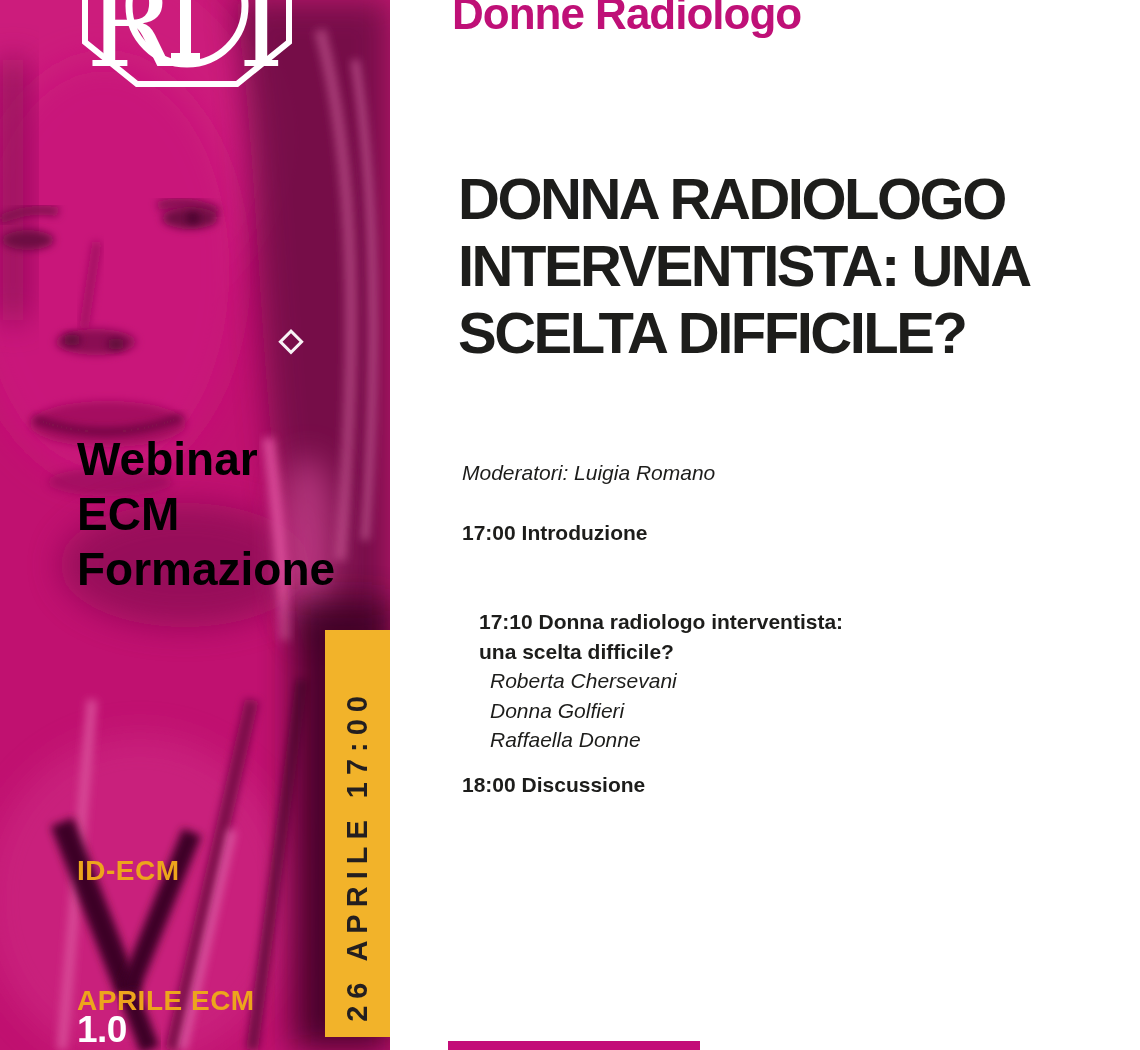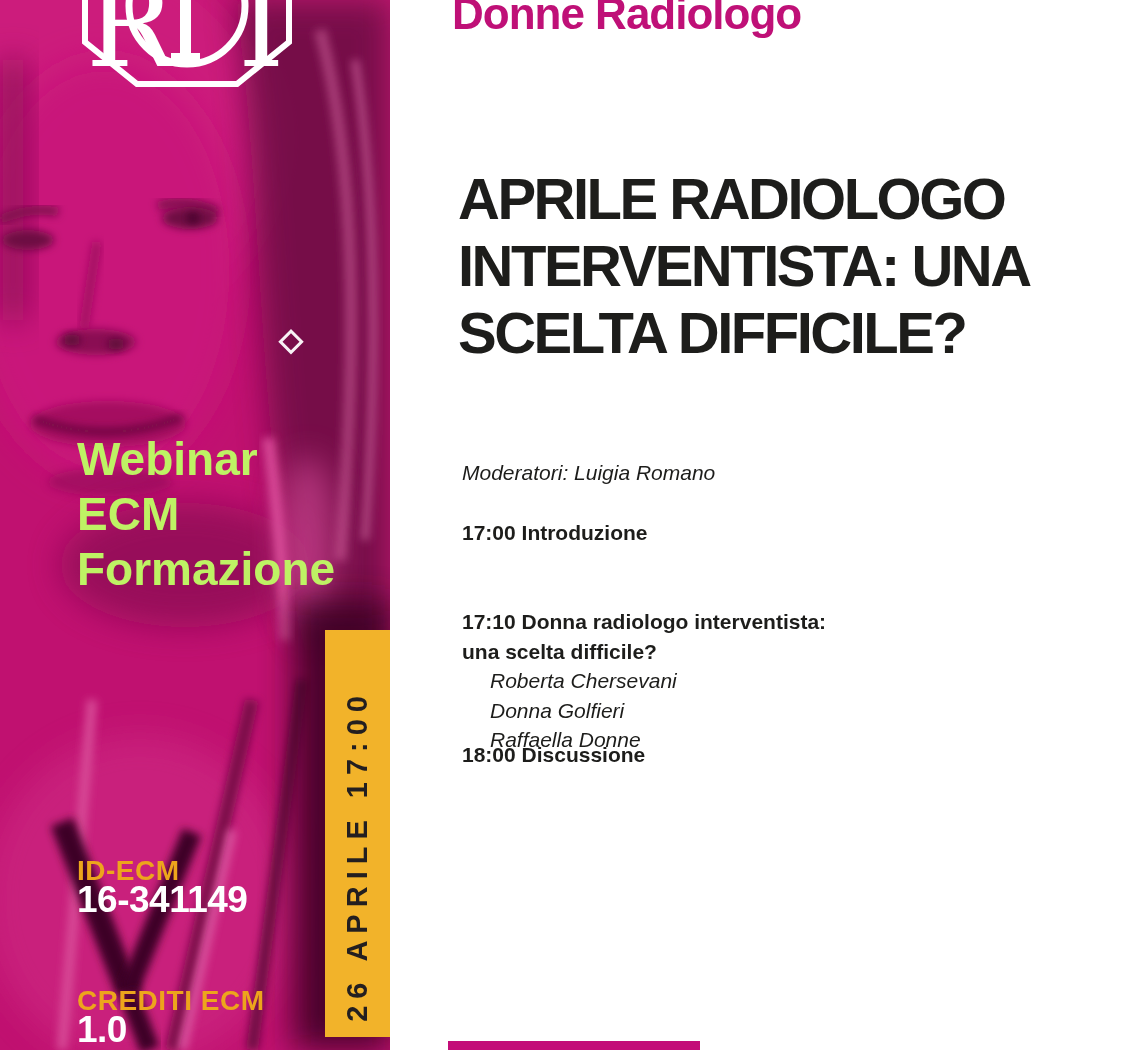--- a/index.html
+++ b/index.html
@@ -5,21 +5,21 @@
   html,body{margin:0;padding:0;background:#fff;}
   .poster{
     position:relative;width:1140px;height:1050px;background:#ffffff;
     overflow:hidden;font-family:"Liberation Sans",sans-serif;color:#1d1d1b;
   }
   
   .photo-panel{position:absolute;left:0;top:0;width:390px;height:1050px;overflow:hidden;background:#c01170;}
   .photo-panel svg.art{position:absolute;left:0;top:0;}
   .logo{position:absolute;left:80px;top:0;width:214px;height:92px;overflow:hidden;}
   .event-type{
-    position:absolute;left:77px;top:432px;color:#bef264;font-weight:700;
+    position:absolute;left:77px;top:432px;color:#000000;font-weight:700;
     font-size:46px;line-height:55px;letter-spacing:0;
   }
   .badge-label{position:absolute;left:77px;color:#eda51c;font-weight:700;font-size:28px;line-height:22px;letter-spacing:.5px;}
   .badge-value{position:absolute;left:77px;color:#ffffff;font-weight:700;font-size:37px;line-height:37px;letter-spacing:-.5px;}
   .id-label{top:860px;}
   .id-value{top:881px;}
   .cred-label{top:990px;}
   .cred-value{top:1011px;}
   
   .date-band{
@@ -36,23 +36,23 @@
     color:#bf1077;font-weight:700;font-size:44px;line-height:48px;letter-spacing:-1px;
   }
   .big-title{position:absolute;left:458px;top:165px;margin:0;font-weight:700;color:#1d1d1b;}
   .big-title div{font-size:58px;line-height:67px;letter-spacing:-2.5px;}
   .prog{position:absolute;left:462px;font-size:21px;line-height:30px;color:#1d1d1b;}
   .it{font-style:italic;}
   .bd{font-weight:700;}
   .mods{top:458px;}
   .item1-h{top:518px;text-align:right;}
   .item1-s{top:550px;}
-  .item2-h{top:607px;line-height:30px;}
+  .item2-h{top:607px;line-height:30px;margin-left:17px;}
   .item2-speakers{top:666px;left:490px;line-height:29.5px;}
-  .item3-h{top:740px;text-align:center;}
+  .item3-h{top:770px;text-align:center;}
   
   .bottom-bar{position:absolute;left:448px;top:1041px;width:252px;height:9px;background:#c30d78;}
 </style>
 </head>
 <body>
 
 <div class="poster">
 
   <div class="photo-panel">
     <svg class="art" width="390" height="1050" viewBox="0 0 390 1050">
@@ -117,33 +117,32 @@
       <rect x="91" y="53" width="29" height="8" fill="#ffffff"></rect>
     </svg>
 
     <div class="event-type">
       <div>Webinar</div>
       <div>ECM</div>
       <div>Formazione</div>
     </div>
 
     <div class="badge-label id-label">ID-ECM</div>
-    <div class="badge-value id-value">16-341149</div>
-    <div class="badge-label cred-label">CREDITI ECM</div>
+    <div class="badge-label cred-label">APRILE ECM</div>
     <div class="badge-value cred-value">1.0</div>
   </div>
 
   <div class="date-band">
     <span class="vert">26 APRILE 17:00</span>
   </div>
 
   <h2 class="series-title">Donne Radiologo</h2>
 
   <h1 class="big-title">
-    <div>APRILE RADIOLOGO</div>
+    <div>DONNA RADIOLOGO</div>
     <div>INTERVENTISTA: UNA</div>
     <div>SCELTA DIFFICILE?</div>
   </h1>
 
   <div class="prog it mods">Moderatori: Luigia Romano</div>
 
   <div class="prog bd item1-h">17:00 Introduzione</div>
 
   <div class="prog bd item2-h">
     <div>17:10 Donna radiologo interventista:</div>

